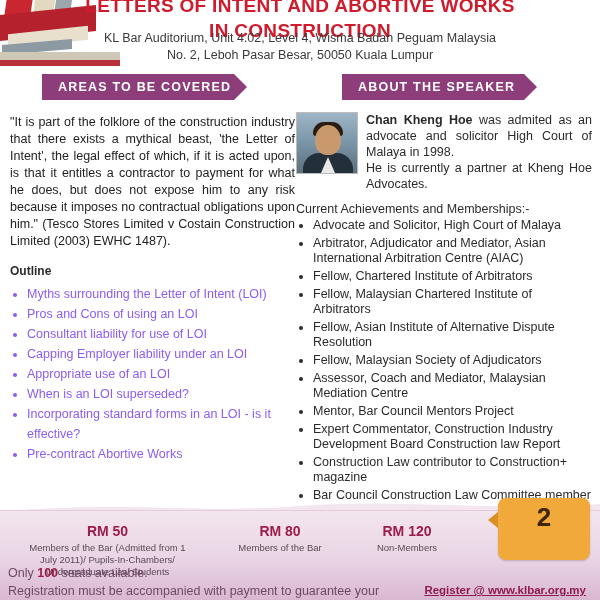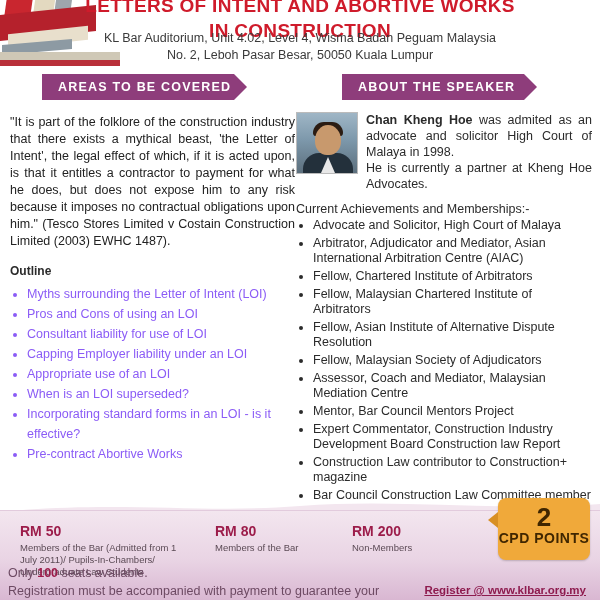--- a/index.html
+++ b/index.html
@@ -166,21 +166,21 @@
     position: absolute;
     left: 0; bottom: 0; width: 600px; height: 90px;
     background: linear-gradient(180deg,#f3e6ef 0%, #e9d4e4 55%, #d9b7d2 100%);
     border-top: 1px solid #e2cbdd;
   }
   .fee {
     position: absolute;
     color: #9c1c4a;
     font-weight: bold;
     font-size: 14px;
-    text-align: left;
+    text-align: center;
   }
   .fee .sub {
     display: block;
     color: #5b4a55;
     font-weight: normal;
     font-size: 9.5px;
     line-height: 12px;
     margin-top: 3px;
   }
   #fee-0 { left: 20px; top: 12px; width: 175px; }
@@ -346,29 +346,28 @@
   <div class="bottom-band">
     <div class="fee" id="fee-0">
       <span>RM 50</span>
       <span class="sub">Members of the Bar (Admitted from 1 July 2011)/ Pupils-In-Chambers/ Undergraduate Law Students</span>
     </div>
     <div class="fee" id="fee-1">
       <span>RM 80</span>
       <span class="sub">Members of the Bar</span>
     </div>
     <div class="fee" id="fee-2">
-      <span>RM 200</span>
+      <span>RM 120</span>
       <span class="sub">Non-Members</span>
     </div>
 
     <div class="seats">
       <span>Only </span><b>100</b><span> seats available.</span>
     </div>
     <div class="reg-note">Registration must  be accompanied with payment to guarantee your</div>
     <a class="register" href="#">Register @ www.klbar.org.my</a>
 
     <div class="cpd">
       <div class="num">2</div>
-      <div class="lbl">CPD POINTS</div>
     </div>
   </div>
 
 </div>
 
 </body></html>

